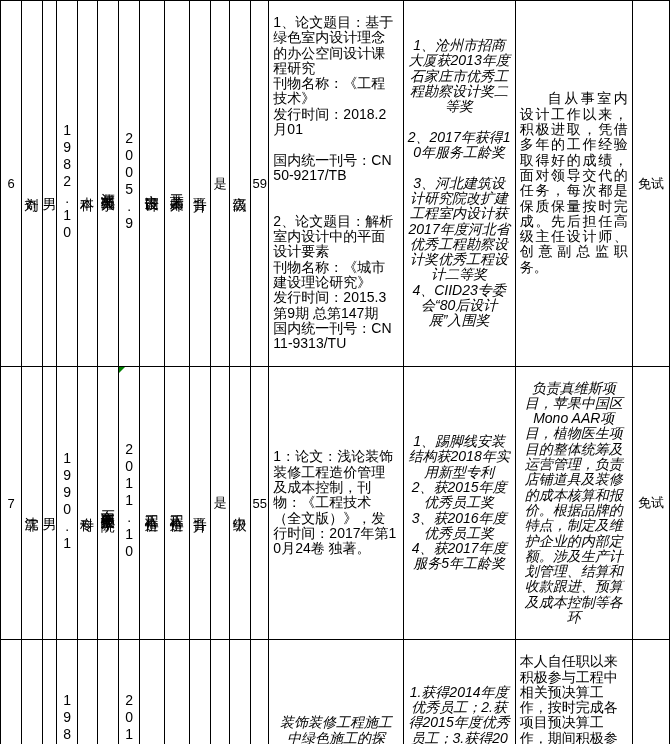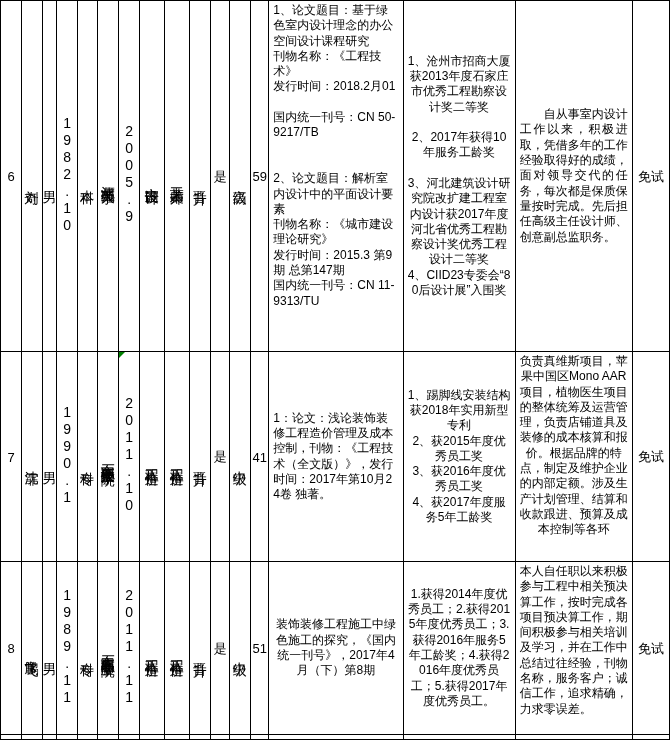--- a/index.html
+++ b/index.html
@@ -18,27 +18,27 @@
   
   td.vt .v{
     writing-mode:vertical-rl;text-orientation:upright;
     display:inline-block;font-size:14px;line-height:1;letter-spacing:1px;
     white-space:pre;
   }
   
   td.hz .h{font-size:13px;display:inline-block;}
   
   td.blk .b{
-    display:block;font-size:12px;line-height:15.3px;
-    white-space:pre-wrap;word-break:break-all;padding:2px 4px;
+    display:block;font-size:14px;line-height:15.3px;
+    white-space:pre-wrap;word-break:break-all;padding:14px 4px;
   }
   td.top{vertical-align:top;}
   td.mid{vertical-align:middle;}
   .al{ text-align:left; }
-  .ac{ text-align:center; }
+  .ac{ text-align:center;font-style:italic; }
   .aj{ text-align:justify; }
   td.blk.indent .b{text-indent:2em;}
   tr.r6{height:351px;} tr.r7{height:210px;} tr.r8{height:173px;}
   tr.partial{height:5px;}
   .tri{
     position:absolute;top:0;left:0;width:0;height:0;
     border-top:6px solid #008000;border-right:6px solid transparent;
   }
 </style>
 </head>
@@ -113,21 +113,21 @@
       <td class="vt"><span class="v">男</span></td>
       <td class="vt"><span class="v">1990.1</span></td>
       <td class="vt"><span class="v">专科</span></td>
       <td class="vt"><span class="v">石家庄职业技术学院</span></td>
       <td class="vt"><span class="tri"></span><span class="v">2011.10</span></td>
       <td class="vt"><span class="v">工程造价</span></td>
       <td class="vt"><span class="v">工程造价</span></td>
       <td class="vt"><span class="v">晋升</span></td>
       <td class="hz"><span class="h">是</span></td>
       <td class="vt"><span class="v">中级</span></td>
-      <td class="hz"><span class="h">41</span></td>
+      <td class="hz"><span class="h">55</span></td>
       <td class="blk mid">
           <span class="b al">1：论文：浅论装饰装修工程造价管理及成本控制，刊物：《工程技术（全文版）》，发行时间：2017年第10月24卷 独著。</span>
         </td>
       <td class="blk mid">
           <span class="b ac">1、踢脚线安装结构获2018年实用新型专利
 2、获2015年度优秀员工奖
 3、获2016年度优秀员工奖
 4、获2017年度服务5年工龄奖</span>
         </td>
       <td class="blk top">

